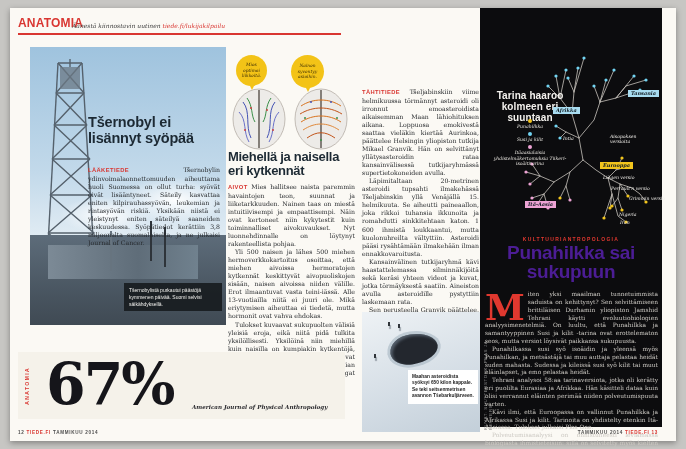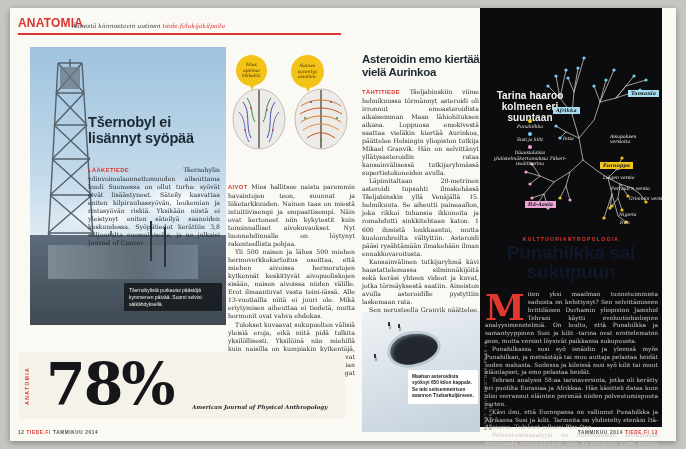--- a/index.html
+++ b/index.html
@@ -56,21 +56,21 @@
   .blackpage{left:480px;top:8px;width:182px;height:419px;background:#0c0c0e;}
   .tree-svg{left:482px;top:46px;width:180px;height:186px;}
   .tree-title{left:488px;top:90px;width:84px;text-align:center;color:#f4f2ee;font-weight:800;font-size:10px;line-height:1.12;letter-spacing:.1px;}
   .leg-item{width:84px;text-align:center;color:#e8e5df;font-family:"DejaVu Serif",serif;font-style:italic;font-size:4.6px;line-height:1.25;}
   .dot{width:4px;height:4px;border-radius:50%;margin:0 auto 1px auto;}
   .d-yellow{background:#f2c51d;}.d-cyan{background:#72d4f2;}.d-pink{background:#eda3d4;}
   .regbox{font-family:"DejaVu Serif",serif;font-style:italic;font-weight:700;font-size:5px;color:#101b22;padding:1px 3px;line-height:1;}
   .r-cyan{background:#a8dcf0;}.r-yellow{background:#f2c51d;}.r-pink{background:#eda3d4;}
   .treelab{font-family:"DejaVu Serif",serif;font-style:italic;font-size:4.6px;color:#efede8;line-height:1.15;}
   .folk-kick{left:480px;top:236px;width:182px;text-align:center;color:#e0382f;font-weight:800;font-size:5px;letter-spacing:1.3px;}
-  .folk-head{left:480px;top:243px;width:182px;text-align:center;color:#0f172a;font-weight:800;font-size:19px;line-height:1.02;letter-spacing:-.3px;}
+  .folk-head{left:480px;top:243px;width:182px;text-align:center;color:#4c1d95;font-weight:800;font-size:19px;line-height:1.02;letter-spacing:-.3px;}
   .folk-body{left:485px;top:291px;width:173px;font-family:"DejaVu Serif",serif;font-size:5.9px;line-height:1.33;color:#ccc9c3;text-align:justify;}
   .folk-body p{margin:0;}
   .folk-body p + p{text-indent:7px;}
   .dropcap{float:left;color:#e0382f;font-family:"DejaVu Serif",serif;font-weight:700;font-size:36px;line-height:.78;margin:2px 3px 0 0;}
 
   
   .foot{font-size:4.6px;font-weight:700;letter-spacing:.7px;color:#4c4c4c;}
   .foot .red{color:#d93631;}
   .foot-l{left:18px;top:430px;}
   .foot-r{left:500px;top:430px;width:158px;text-align:right;}
@@ -147,35 +147,35 @@
         <circle cx="12" cy="30" r="1"></circle>
         <circle cx="44" cy="30" r="1"></circle>
         <circle cx="28" cy="52" r="1"></circle>
       </g>
     <g fill="#4553b4">
         <circle cx="18" cy="14" r="1"></circle>
         <circle cx="38" cy="14" r="1"></circle>
       </g>
   </svg>
 
+  <div class="abs brain-head">Miehellä ja naisella eri kytkennät</div>
   <div class="abs colbody" style="left:228px;top:183px;width:127px;">
     <p><span class="kick">AIVOT</span>
        <span>Mies hallitsee naista paremmin havaintojen teon, suunnat ja liiketarkkuuden. Nainen taas on miestä intuitiivisempi ja empaattisempi. Näin ovat kertoneet niin kykytestit kuin toiminnalliset aivokuvaukset. Nyt luonnehdinnalle on löytynyt rakenteellista pohjaa.</span></p>
     <p>Yli 500 naisen ja lähes 500 miehen hermoverkkokartoitus osoittaa, että miehen aivoissa hermoratojen kytkennät keskittyvät aivopuoliskojen sisään, naisen aivoissa niiden välille. Erot ilmaantuvat vasta teini-iässä. Alle 13-vuotiailla niitä ei juuri ole. Mikä eriytymisen aiheuttaa ei tiedetä, mutta hormonit ovat vahva ehdokas.</p>
     <p>Tulokset kuvaavat sukupuolten välisiä yleisiä eroja, eikä niitä pidä tulkita yksilöllisesti. Yksilöinä niin miehillä kuin naisilla on kumpiakin kytkentöjä, ja suhteelliset osuudet vaihtelevat hyvinkin paljon, Pennsylvanian yliopiston Ragini Verma ja kollegat korostavat Pnas-lehdessä.</p>
   </div>
 
   <div class="abs panel10"></div>
   <div class="abs anat">
     <span>ANATOMIA</span>
   </div>
-  <div class="abs bignum">78%</div>
+  <div class="abs bignum">67%</div>
   <div class="abs p10src">American Journal of Physical Anthropology</div>
 
-  <div class="abs ast-head">Asteroidin emo kiertää vielä Aurinkoa</div>
   <div class="abs colbody" style="left:362px;top:88px;width:117px;">
     <p><span class="kick">TÄHTITIEDE</span>
        <span>Tšeljabinskiin viime helmikuussa törmännyt asteroidi oli irronnut emoasteroidista aikaisemman Maan lähiohituksen aikana. Loppuosa emokivestä saattaa vieläkin kiertää Aurinkoa, päättelee Helsingin yliopiston tutkija Mikael Granvik. Hän on selvittänyt yllätysasteroidin rataa kansainvälisessä tutkijaryhmässä supertietokoneiden avulla.</span></p>
     <p>Läpimitaltaan 20-metrinen asteroidi tupsahti ilmakehässä Tšeljabinskin yllä Venäjällä 15. helmikuuta. Se aiheutti paineaallon, joka rikkoi tuhansia ikkunoita ja romahdutti sinkkitehtaan katon. 1 600 ihmistä loukkaantui, mutta kuolonuhreilta vältyttiin. Asteroidi pääsi rysähtämään ilmakehään ilman ennakkovaroitusta.</p>
     <p>Kansainvälinen tutkijaryhmä kävi haastattelemassa silminnäkijöitä sekä keräsi yhteen videot ja kuvat, jotka törmäyksestä saatiin. Aineiston avulla asteroidille pystyttiin laskemaan rata.</p>
     <p>Sen perusteella Granvik päättelee, että asteroidi oli alun perin lähtöisin Marsin ja Jupiterin välissä olevan asteroidivyöhykkeen sisäreunasta, todennäköisesti Flora-asteroidiperheestä.</p>
     <p>Tutkimuksen julkaisi Science.</p>
   </div>
   <div class="abs ast-photo">
     <div class="hole"></div>

